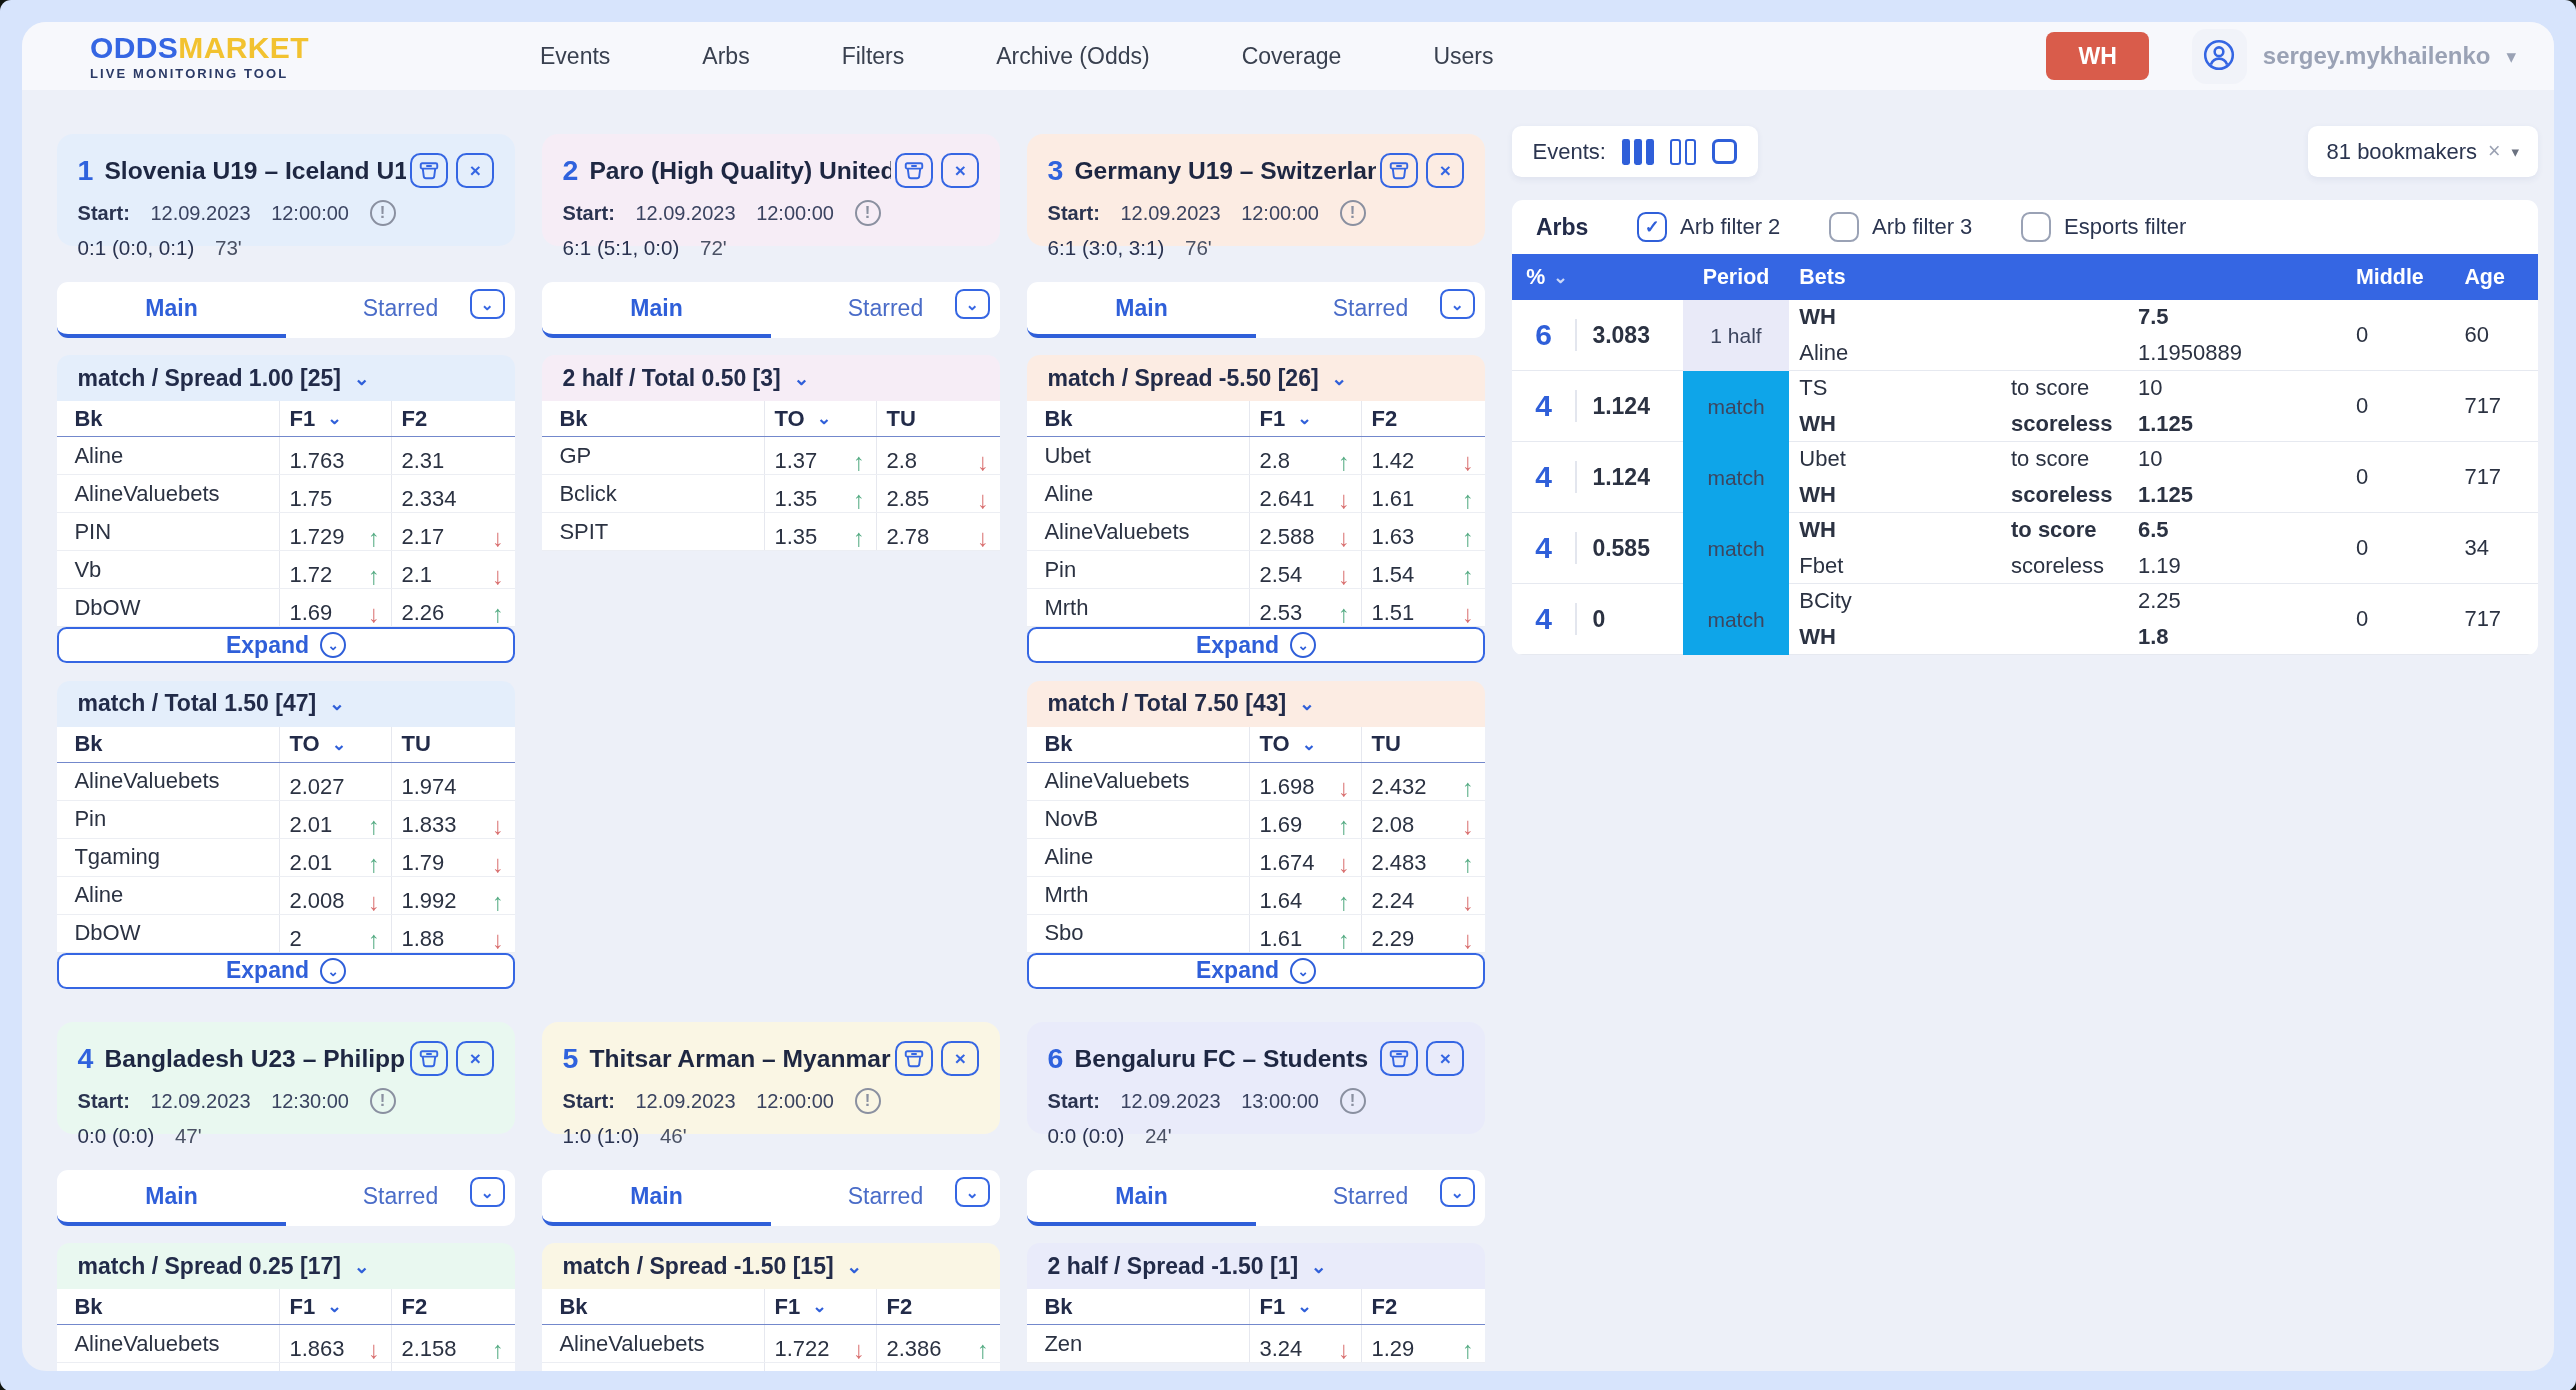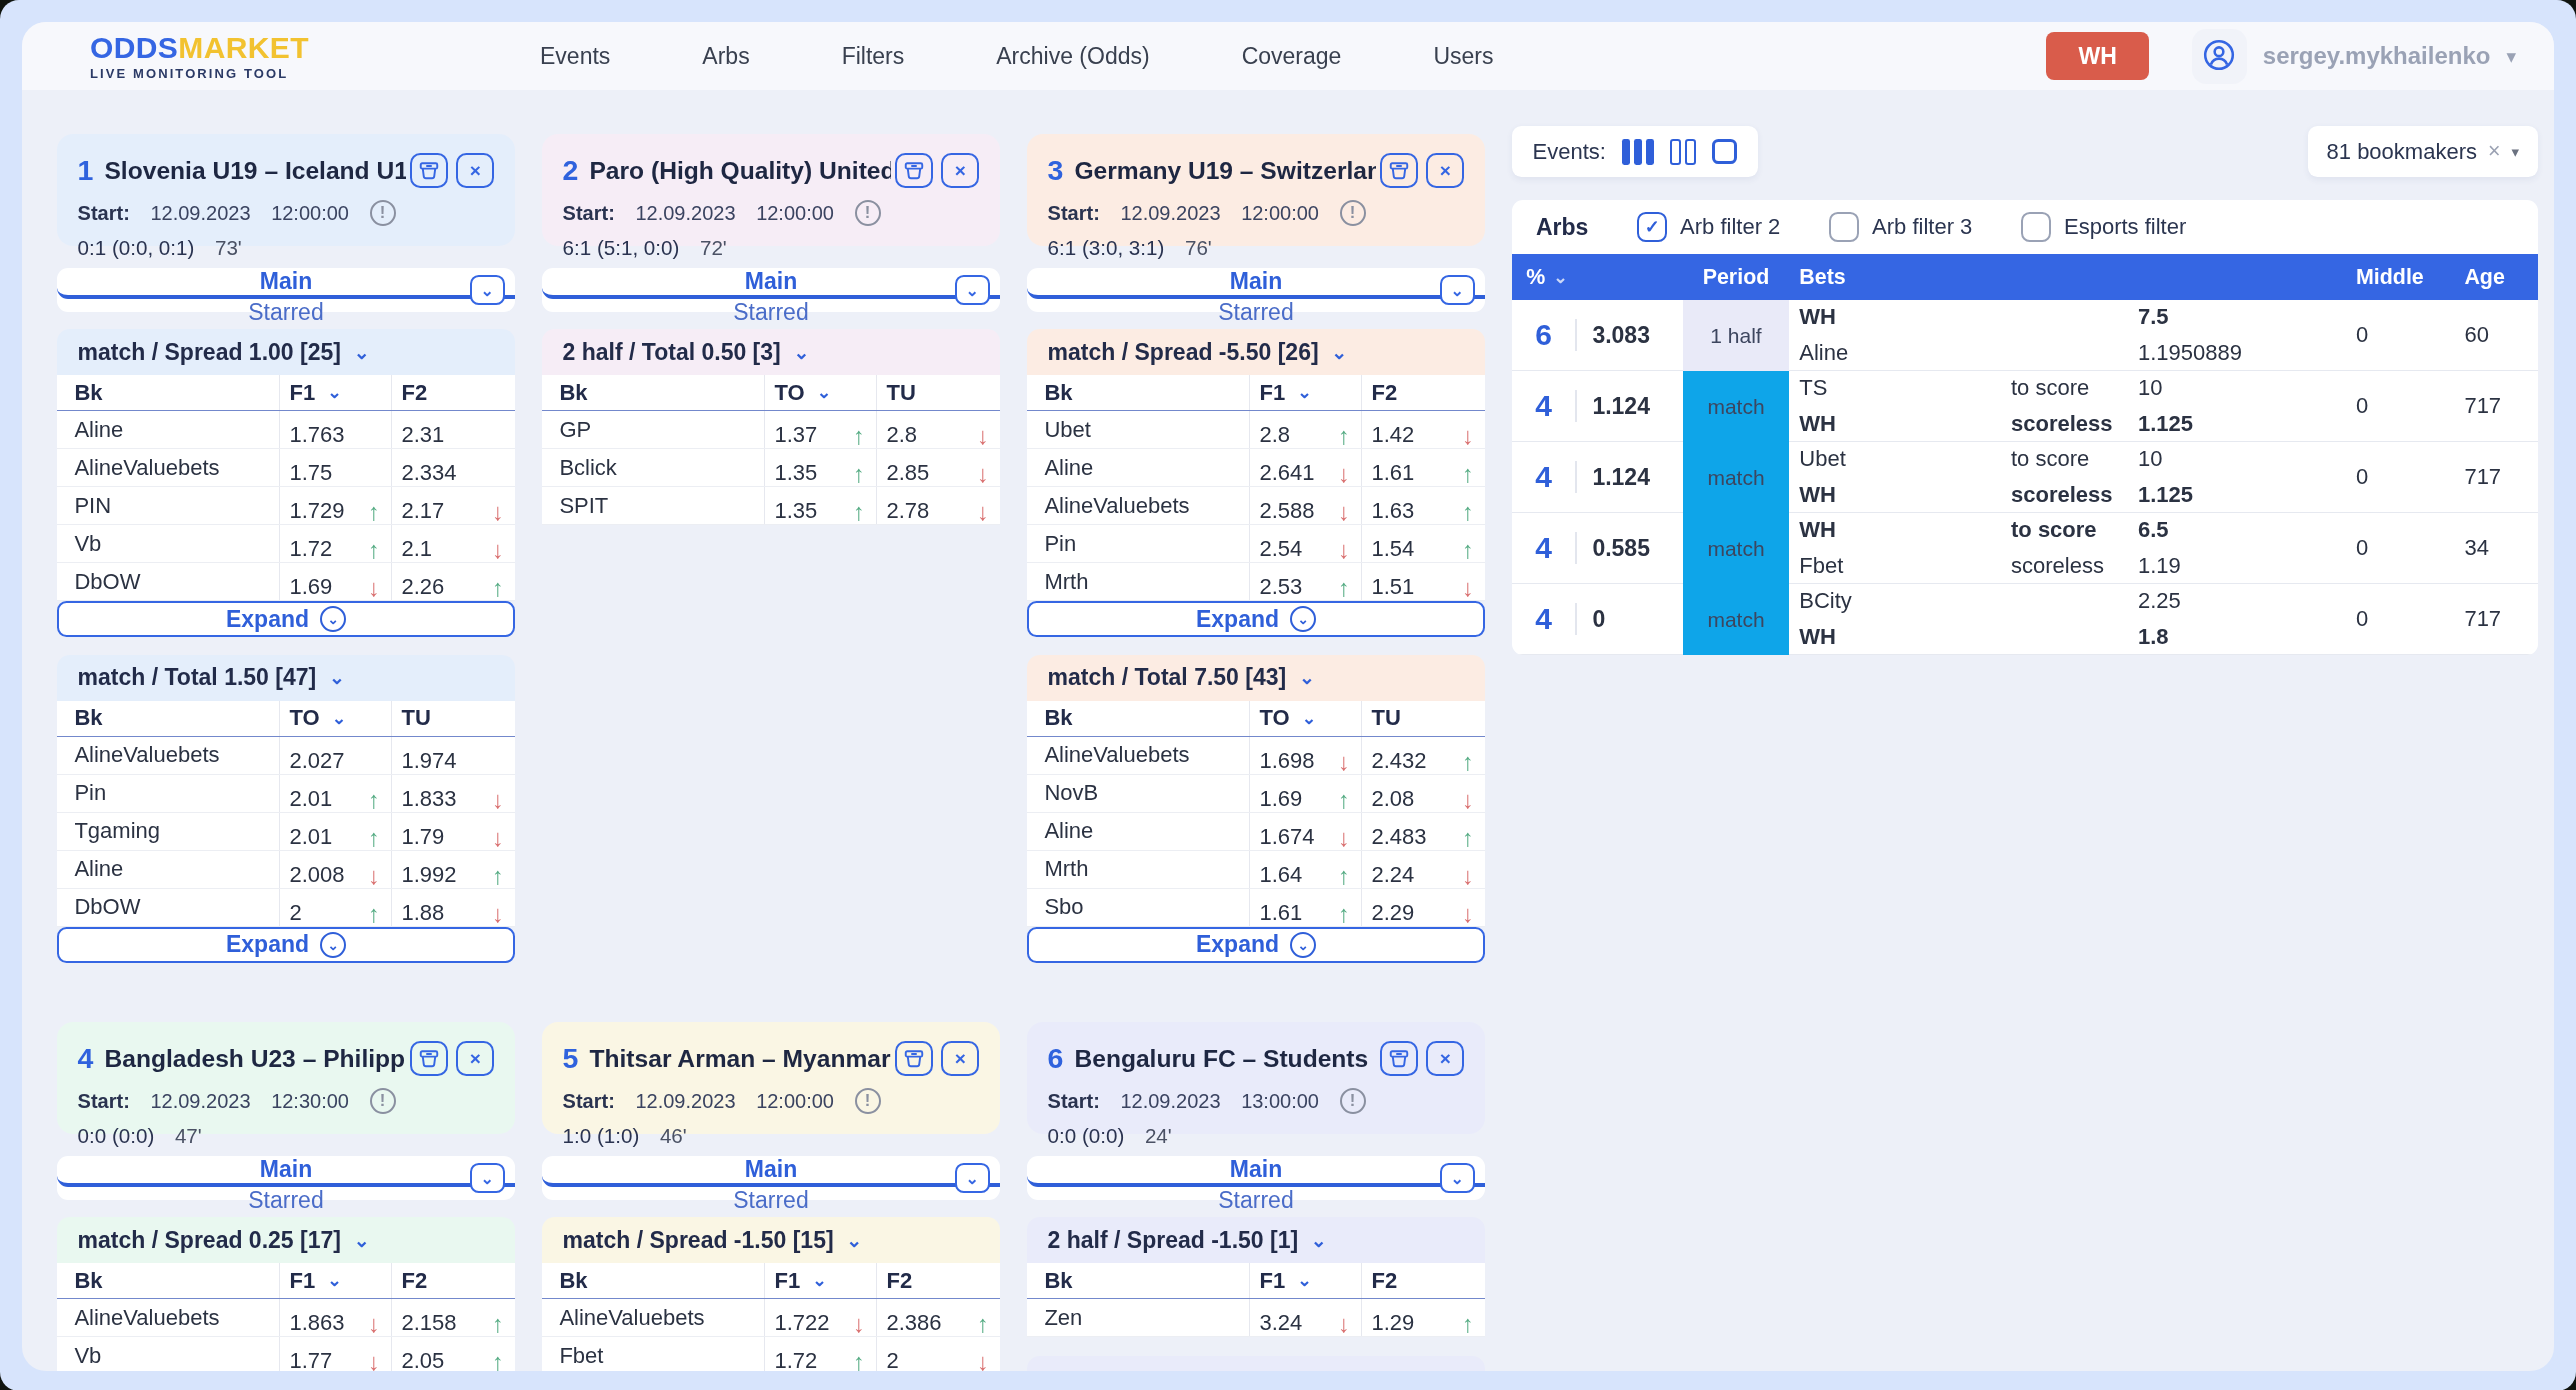--- a/index.html
+++ b/index.html
@@ -2,21 +2,21 @@
 <html style="font-size:12.7px"><head>
 <meta charset="utf-8">
 <style>
   html,body{margin:0;padding:0;}
   body{
     width:2576px;height:1391px;position:relative;overflow:hidden;
     background:#10140f;
     font-family:"Liberation Sans", sans-serif;
     -webkit-font-smoothing:antialiased;
   }
-  .frame{position:absolute;inset:0;background:#d7e4fc;border-radius:19px;}
+  .frame{position:absolute;inset:0;background:#d7e4fc;border-radius:11px;}
   .app{position:absolute;left:22px;top:22px;width:2532px;height:1349px;
        background:#edf0f8;border-radius:24px;overflow:hidden;}
 
   
   .topbar{height:68px;background:#f7f8fc;display:flex;align-items:center;padding:0 38px;}
   .logo{margin-left:30px;display:flex;flex-direction:column;line-height:1;cursor:pointer;}
   .logo-main{font-size:30px;font-weight:800;letter-spacing:0.4px;}
   .logo-odds{color:#3566e3;} .logo-market{color:#f2c230;}
   .logo-sub{font-size:13px;font-weight:700;color:#2b3a66;letter-spacing:2.1px;margin-top:4px;}
   .nav{display:flex;gap:92px;margin-left:231px;font-size:23px;color:#39404f;white-space:nowrap;}
@@ -46,21 +46,21 @@
             display:flex;align-items:center;justify-content:center;color:#3566e3;
             font-size:19px;font-weight:700;box-sizing:border-box;cursor:pointer;flex:0 0 38px;}
   .start-row{margin-top:12px;font-size:20px;color:#3a4360;display:flex;gap:20.6px;align-items:center;}
   .start-label{font-weight:700;color:#2a3350;}
   .info-icon{width:26px;height:26px;border:2.4px solid #8a90a0;border-radius:50%;color:#8a90a0;
              font-weight:700;font-size:16.6px;display:flex;align-items:center;justify-content:center;
              box-sizing:border-box;}
   .score-row{margin-top:9.5px;font-size:20.6px;color:#2a3350;display:flex;gap:20.6px;}
   .minute{color:#4a5164;}
 
-  .tabs{margin-top:22px;height:44px;background:#fff;border-radius:11px;display:flex;position:relative;flex-direction:column;}
+  .tabs{margin-top:36px;height:56px;background:#fff;border-radius:11px;display:flex;position:relative;}
   .tab{flex:1;display:flex;align-items:center;justify-content:center;font-size:23px;cursor:pointer;
        box-sizing:border-box;}
   .tab-main{color:#2f5fd9;font-weight:600;border-bottom:4px solid #2f5fd9;border-radius:0 0 0 11px;}
   .tab-starred{color:#4a6cc8;border-bottom:4px solid transparent;}
   .tab-chevron{position:absolute;right:10.3px;top:7.1px;width:35px;height:30px;border:2.4px solid #3566e3;
                border-radius:8.7px;color:#3566e3;display:flex;align-items:center;justify-content:center;
                font-size:16px;font-weight:700;box-sizing:border-box;cursor:pointer;background:#fff;}
 
   .section{margin-top:17.4px;}
   .sec-head{height:46px;border-radius:12.7px 12.7px 0 0;display:flex;align-items:center;

